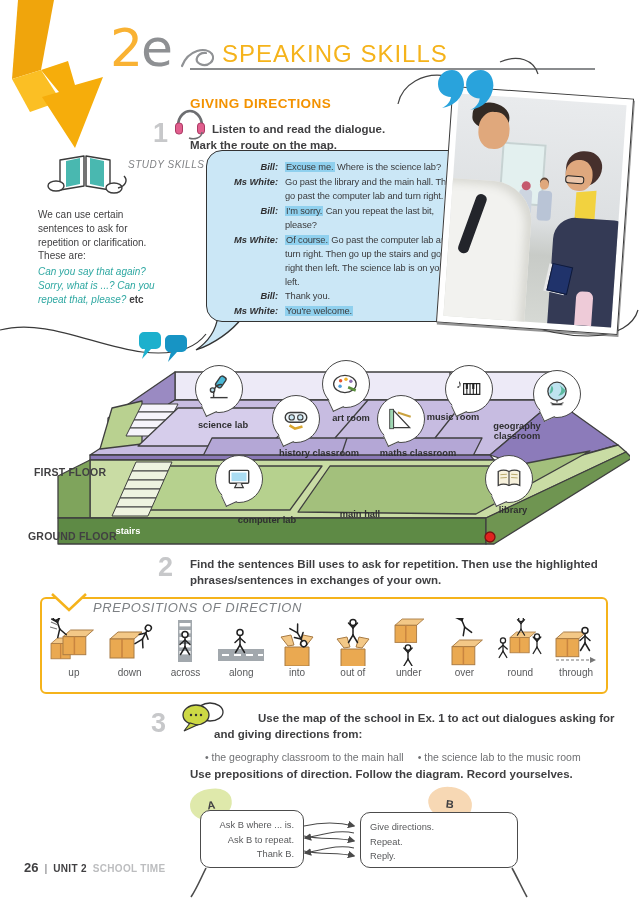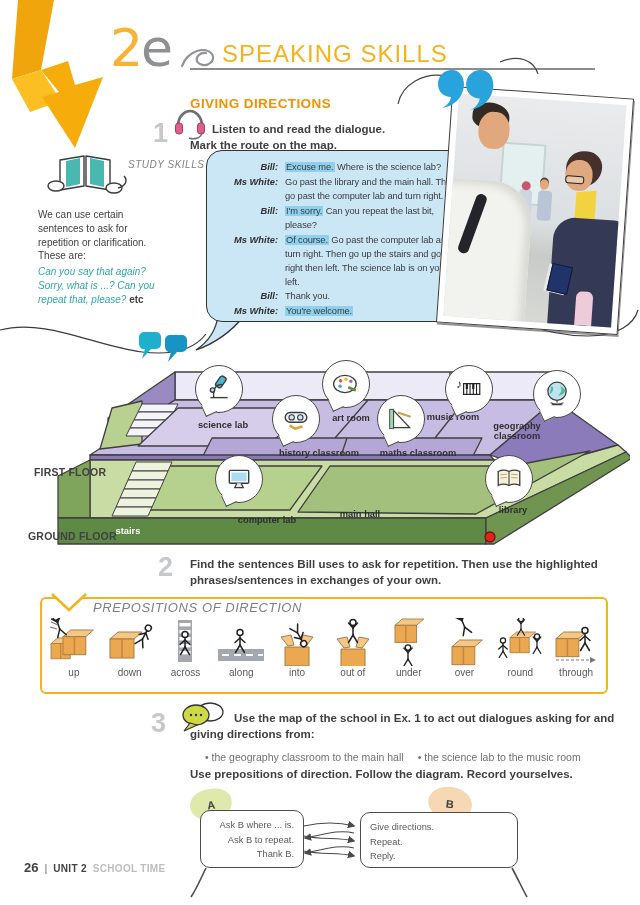--- a/index.html
+++ b/index.html
@@ -19,21 +19,21 @@
   #ss-examples{left:38px;top:265px;width:128px;font-size:10px;line-height:1.38;color:#2fa8a2;font-style:italic;}
   #ss-examples .etc{color:#414042;font-style:normal;font-weight:bold;}
   
   .ex-num{font-size:27px;font-weight:bold;color:#c7c8ca;}
   #ex1-num{left:153px;top:118px;} #ex2-num{left:158px;top:552px;} #ex3-num{left:151px;top:708px;}
   .ex-text{font-size:11.5px;font-weight:bold;color:#3f3f41;line-height:1.35;}
   #ex1-text{left:190px;top:122px;width:270px;}
   #ex1-text .l1{padding-left:22px;}
   #ex2-text{left:190px;top:557px;width:432px;}
   #ex3-text{left:190px;top:711px;width:436px;}
-  #ex3-text .head{text-indent:44px;}
+  #ex3-text .head{text-indent:44px;margin-left:24px;}
   #ex3-bullets{left:205px;top:751px;width:420px;font-size:10.5px;color:#6f7073;}
   #ex3-bullets span{margin-right:14px;}
   #ex3-follow{left:190px;top:768px;width:420px;font-size:11.5px;font-weight:bold;color:#3f3f41;}
   
   #dialogue{left:206px;top:150px;width:264px;height:172px;background:#cbe7f6;border:1.5px solid #333;
             border-radius:16px;padding:10px 10px 8px 9px;box-sizing:border-box;z-index:2;}
   .dlg-row{display:flex;margin-bottom:1px;}
   .dlg-speaker{width:62px;flex:none;text-align:right;font-weight:bold;font-style:italic;
                font-size:9.3px;line-height:1.5;padding-right:7px;color:#2e2e30;}
   .dlg-text{flex:1;font-size:9.3px;line-height:1.5;color:#3a3a3c;letter-spacing:-.1px;}

